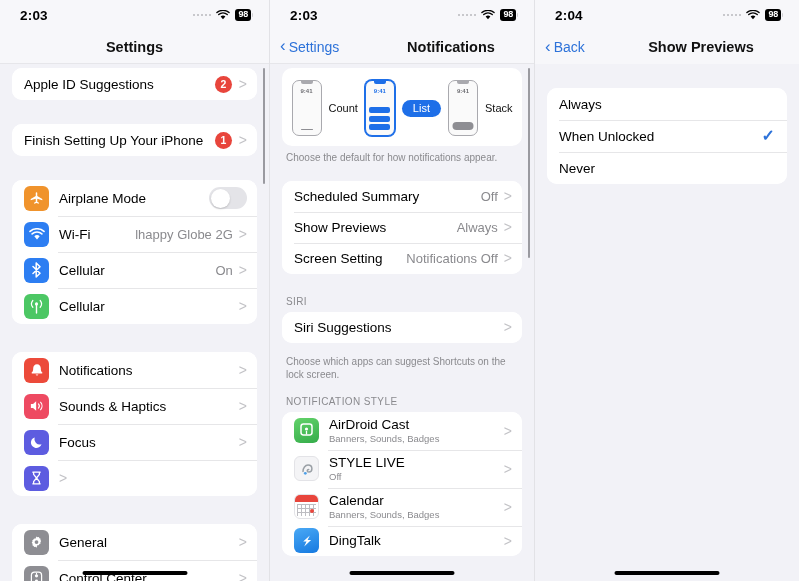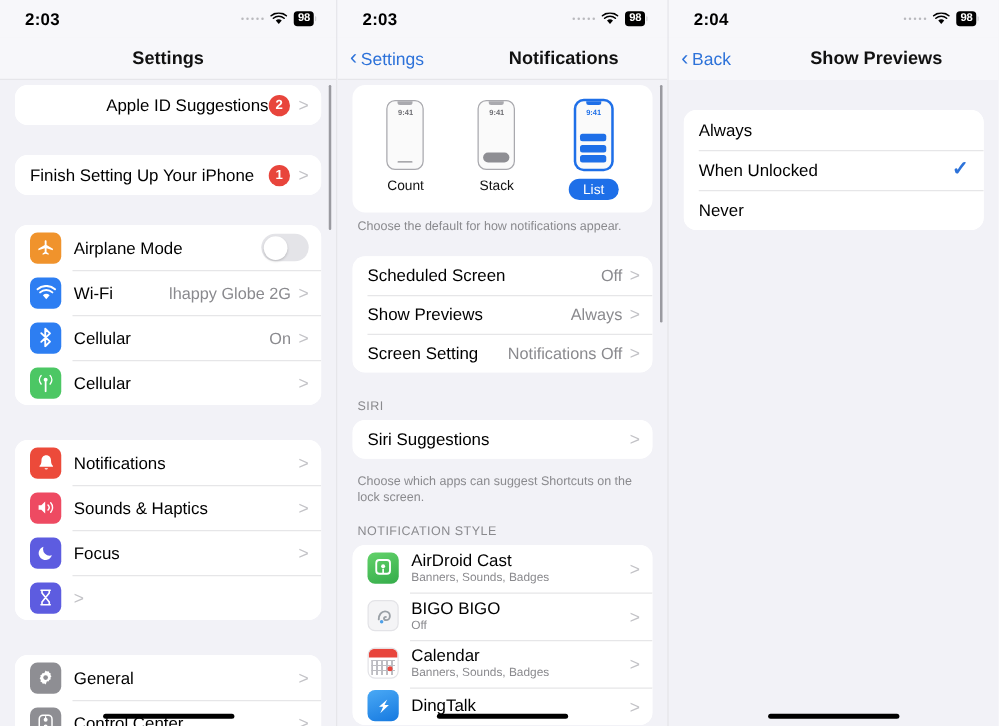--- a/index.html
+++ b/index.html
@@ -125,21 +125,21 @@
   }
   .footnote {
     font-size: 10px; color: #8a8a8e; padding: 5px 4px 10px 4px; line-height: 1.35;
   }
 
   
   .preview-card {
     background: #fff; border-radius: 10px; padding: 12px 6px 10px 6px;
     display: flex; justify-content: space-around; align-items: flex-start;
   }
-  .prev-item { display: flex; flex-direction: column; align-items: center; gap: 7px; }
+  .prev-item { display: flex; align-items: center; gap: 7px; }
   .phone {
     width: 30px; height: 56px; border-radius: 7px;
     border: 1.3px solid #a9a9ae; background: #fafafa;
     position: relative; display:flex; flex-direction:column; align-items:center;
   }
   .phone .notch {
     width: 12px; height: 2.5px; background: #a9a9ae;
     border-radius: 0 0 2px 2px; margin-top: 0;
   }
   .phone .ptime { font-size: 6px; color: #6d6d72; margin-top: 4px; font-weight:600;}
@@ -211,21 +211,21 @@
       </div>
     </div>
 
     <div class="navbar">
       <div class="nav-title">Settings</div>
     </div>
 
     <div class="scroll">
       <div class="scrollbar" style="top:4px;height:116px;"></div>
 
-      <div class="group" style="margin-top:4px;text-align:right;">
+      <div class="group" style="margin-top:4px;">
         <div class="row noicon" style="min-height:32px;">
           <div class="row-text">
             <span class="row-label">Apple ID Suggestions</span>
           </div>
           <div class="badge">2</div>
           <div class="chev">&gt;</div>
         </div>
       </div>
 
       <div class="gap"></div>
@@ -417,49 +417,49 @@
       <div class="scrollbar" style="top:4px;height:190px;"></div>
 
       <div class="preview-card" style="margin-top:4px;">
         <div class="prev-item">
           <div class="phone">
             <div class="notch"></div>
             <div class="ptime">9:41</div>
             <div class="count-line"></div>
           </div>
           <div class="prev-label">Count</div>
-        </div>
-        <div class="prev-item">
-          <div class="phone">
-            <div class="notch"></div>
-            <div class="ptime">9:41</div>
-            <div class="stack-blob"></div>
-          </div>
-          <div class="prev-label">Stack</div>
         </div>
         <div class="prev-item">
           <div class="phone sel">
             <div class="notch"></div>
             <div class="ptime">9:41</div>
             <div class="list-bars">
                 <i></i>
                 <i></i>
                 <i></i>
               </div>
           </div>
           <div class="prev-label pill">List</div>
         </div>
+        <div class="prev-item">
+          <div class="phone">
+            <div class="notch"></div>
+            <div class="ptime">9:41</div>
+            <div class="stack-blob"></div>
+          </div>
+          <div class="prev-label">Stack</div>
+        </div>
       </div>
 
       <div class="footnote">Choose the default for how notifications appear.</div>
 
       <div class="group" style="margin-top:6px;">
         <div class="row noicon" style="min-height:31px;">
           <div class="row-text">
-            <span class="row-label">Scheduled Screen</span>
+            <span class="row-label">Scheduled Summary</span>
           </div>
           <div class="row-value">Off</div>
           <div class="chev">&gt;</div>
         </div>
         <div class="row noicon" style="min-height:31px;">
           <div class="row-text">
             <span class="row-label">Show Previews</span>
           </div>
           <div class="row-value">Always</div>
           <div class="chev">&gt;</div>
@@ -501,21 +501,21 @@
           <div class="chev">&gt;</div>
         </div>
         <div class="row" style="min-height:38px;">
           <div class="app-icon ic-bigo">
             <svg width="25" height="25" viewBox="0 0 25 25">
                 <path d="M8 14.5c0-3.6 2.2-6.4 5-6.4 2.4 0 3.9 1.7 3.9 3.7 0 2-1.4 3.3-3 3.3-1 0-1.7-.5-1.7-1.3 0-1 .8-1.3 1.5-1.3" fill="none" stroke="#9aa0a6" stroke-width="1.5" stroke-linecap="round"></path>
                 <circle cx="10.3" cy="16.3" r="1.4" fill="#4ea0e8"></circle>
               </svg>
           </div>
           <div class="row-text">
-            <span class="row-label">BIGO BIGO</span>
+            <span class="row-label">STYLE LIVE</span>
             <span class="row-sub">Off</span>
           </div>
           <div class="chev">&gt;</div>
         </div>
         <div class="row" style="min-height:38px;">
           <div class="app-icon ic-calendar">
             <div class="cal-top"></div>
             <div class="cal-grid"></div>
             <div class="cal-dot"></div>
           </div>

